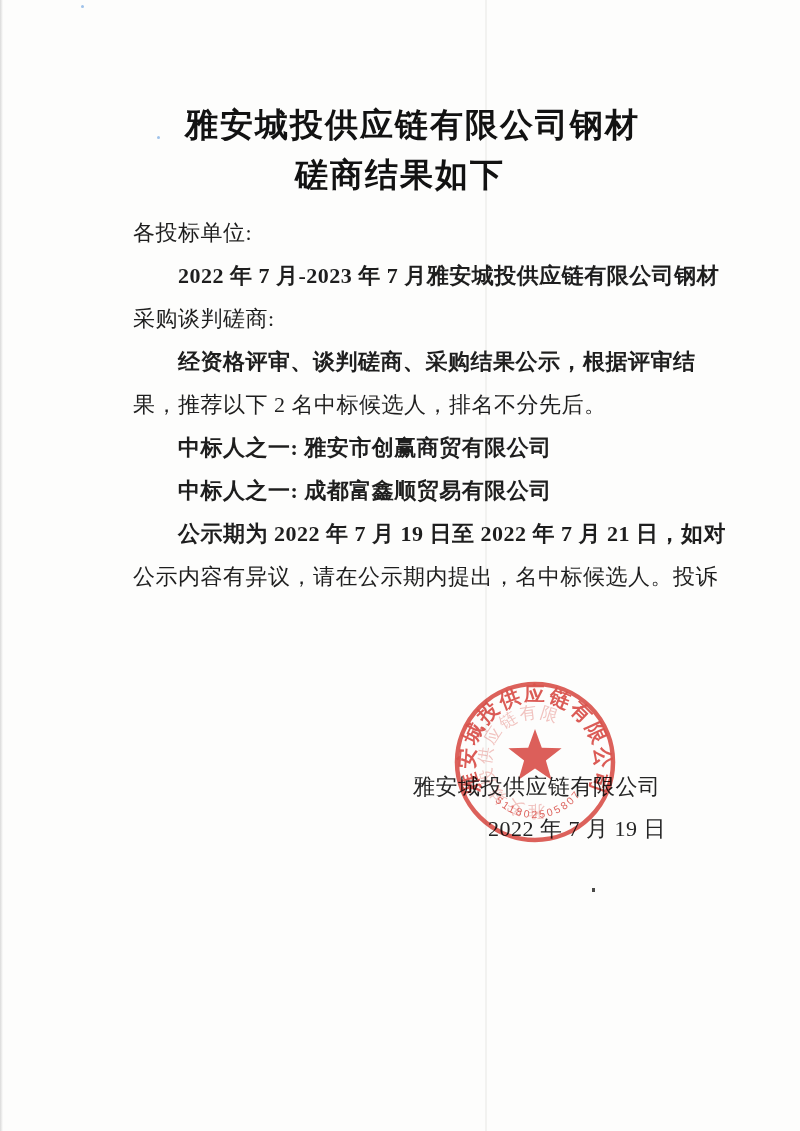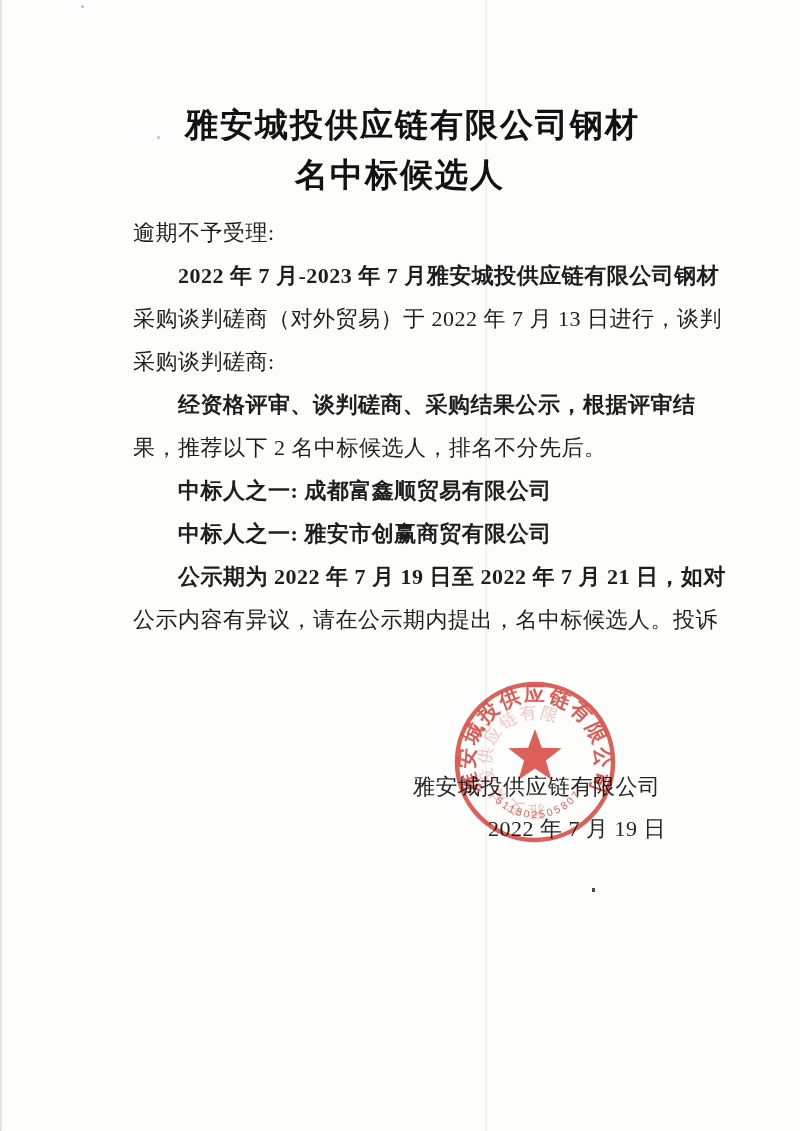--- a/index.html
+++ b/index.html
@@ -89,32 +89,31 @@
 <div class="page">
 
   <div class="scan-edge"></div>
   <div class="scan-streak"></div>
   <div class="speck-blue" style="left:81px; top:5px;"></div>
   <div class="speck-blue" style="left:157px; top:136px;"></div>
   <div class="speck-dark" style="left:592px; top:888px;"></div>
 
   <div class="title">
     <div class="t1">雅安城投供应链有限公司钢材</div>
-    <div class="t2">名中标候选人</div>
+    <div class="t2">磋商结果如下</div>
   </div>
 
   <div class="doc-body">
-    <div class="line">逾期不予受理:</div>
+    <div class="line">各投标单位:</div>
     <div class="line indent">2022 年 7 月-2023 年 7 月雅安城投供应链有限公司钢材</div>
-    <div class="line">采购谈判磋商（对外贸易）于 2022 年 7 月 13 日进行，谈判</div>
     <div class="line">采购谈判磋商:</div>
     <div class="line indent">经资格评审、谈判磋商、采购结果公示，根据评审结</div>
     <div class="line">果，推荐以下 2 名中标候选人，排名不分先后。</div>
+    <div class="line indent">中标人之一: 雅安市创赢商贸有限公司</div>
     <div class="line indent">中标人之一: 成都富鑫顺贸易有限公司</div>
-    <div class="line indent">中标人之一: 雅安市创赢商贸有限公司</div>
     <div class="line indent">公示期为 2022 年 7 月 19 日至 2022 年 7 月 21 日，如对</div>
     <div class="line">公示内容有异议，请在公示期内提出，名中标候选人。投诉</div>
   </div>
 
   <div class="signature">雅安城投供应链有限公司</div>
   <div class="sig-date">2022 年 7 月 19 日</div>
 
   <svg class="seal" viewBox="0 0 168 172" xmlns="http://www.w3.org/2000/svg" xmlns:xlink="http://www.w3.org/1999/xlink">
     <defs>
       <path id="sealTextArc" d="M 31.2 115.5 A 61 61 0 1 1 136.8 115.5" fill="none"></path>

